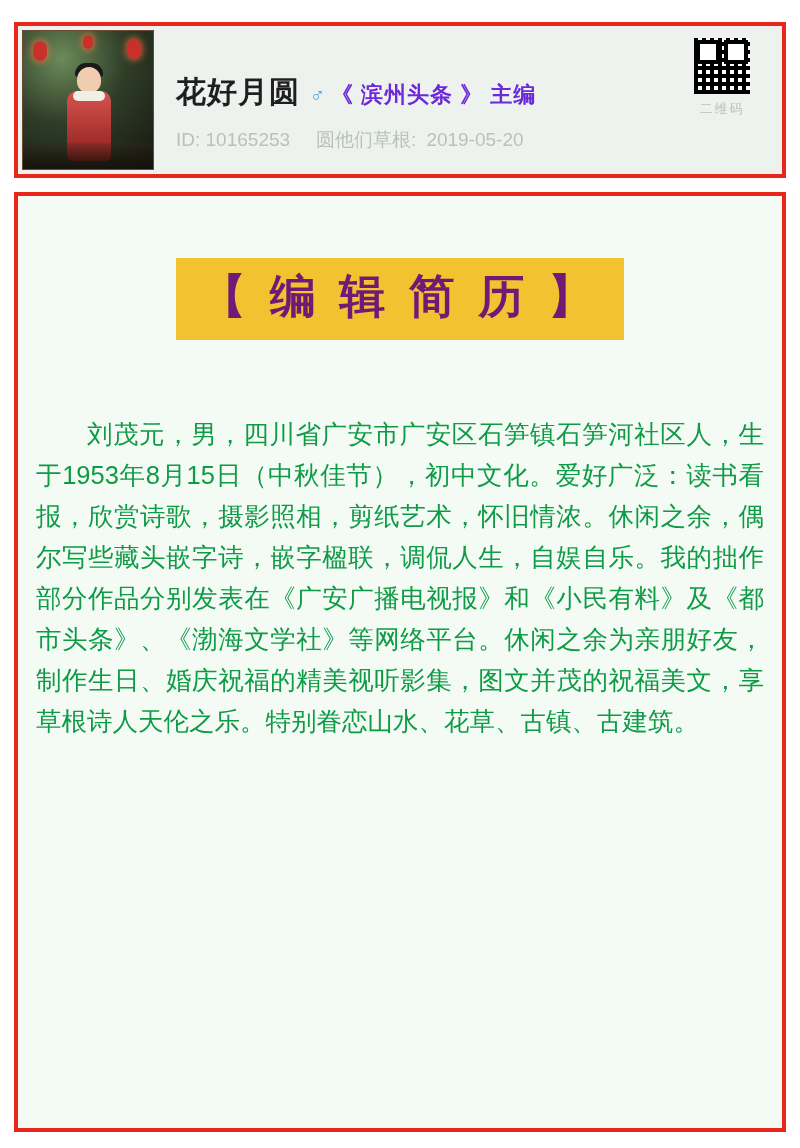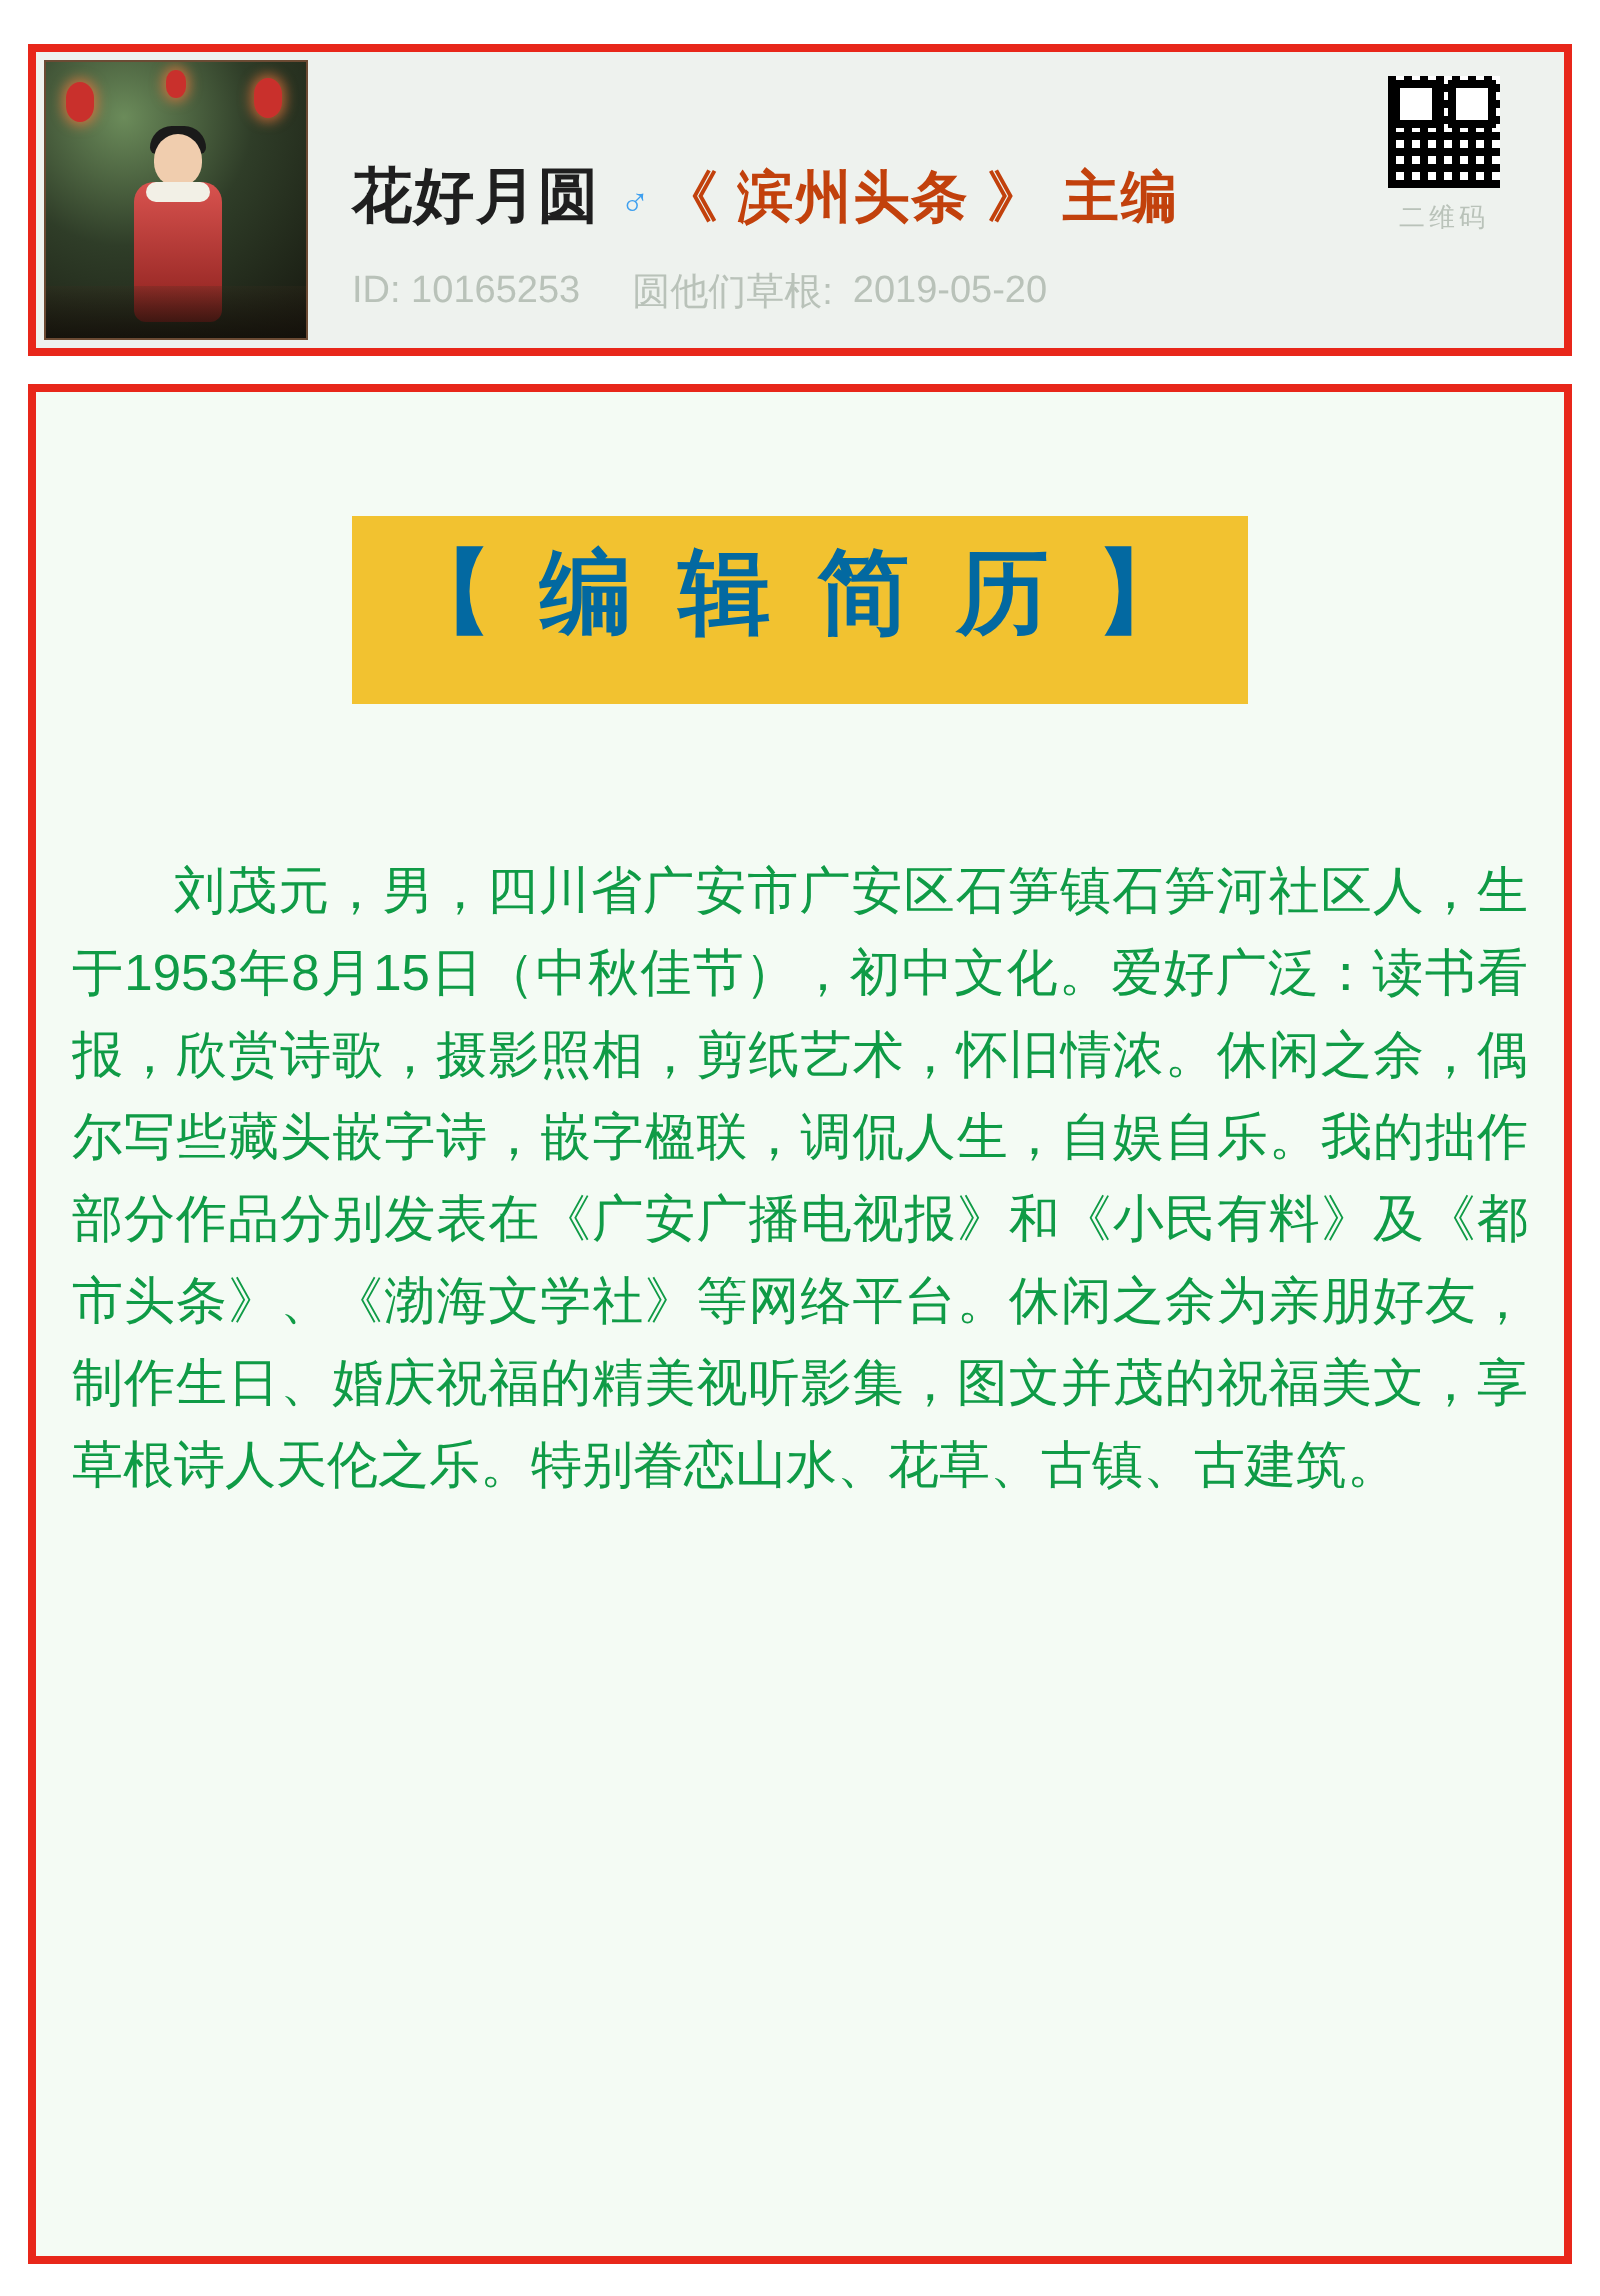--- a/index.html
+++ b/index.html
@@ -120,23 +120,23 @@
     letter-spacing: 1px;
     color: #1f1f1f;
   }
   .gender-icon {
     display: inline-block;
     margin: 0 6px 0 10px;
     font-size: 20px;
     color: #3fa0ef;
   }
   .title-text {
-    font-size: 28px;
+    font-size: 22px;
     font-weight: bold;
-    color: #c2410c;
+    color: #6d28d9;
     letter-spacing: 1px;
     margin-top: 30px;
   }
   .meta-row {
     margin-top: 14px;
     font-size: 19px;
     color: #b9c2b9;
     display: flex;
     align-items: center;
     white-space: nowrap;
@@ -190,24 +190,24 @@
     box-sizing: border-box;
     padding: 0 18px;
   }
   .banner-wrap {
     text-align: center;
     margin-top: 62px;
   }
   .banner {
     display: inline-block;
     background: #f2c230;
-    padding: 8px 24px 24px 24px;
+    padding: 8px 24px 12px 24px;
     font-size: 46px;
     font-weight: bold;
-    color: #0369a1;
+    color: #701a75;
     letter-spacing: 6px;
     font-family: "Liberation Serif", serif;
   }
   .paragraphs {
     margin-top: 74px;
   }
   p.para {
     margin: 0 0 30px 0;
     font-size: 25.5px;
     line-height: 41px;

